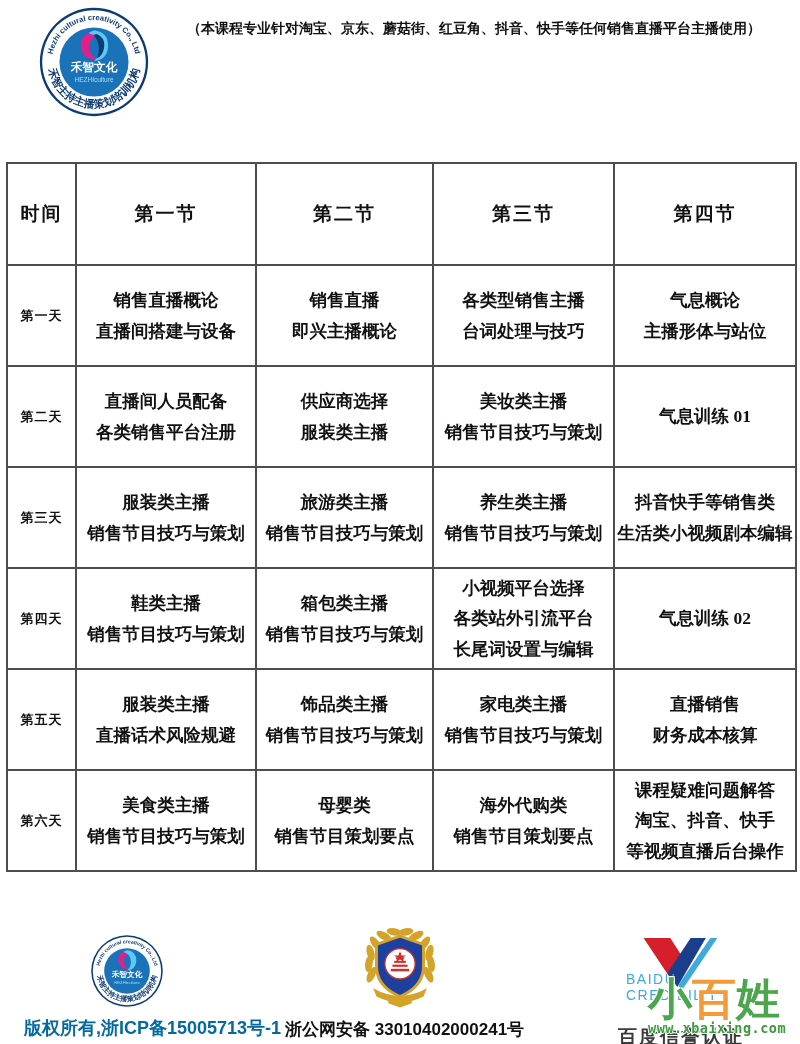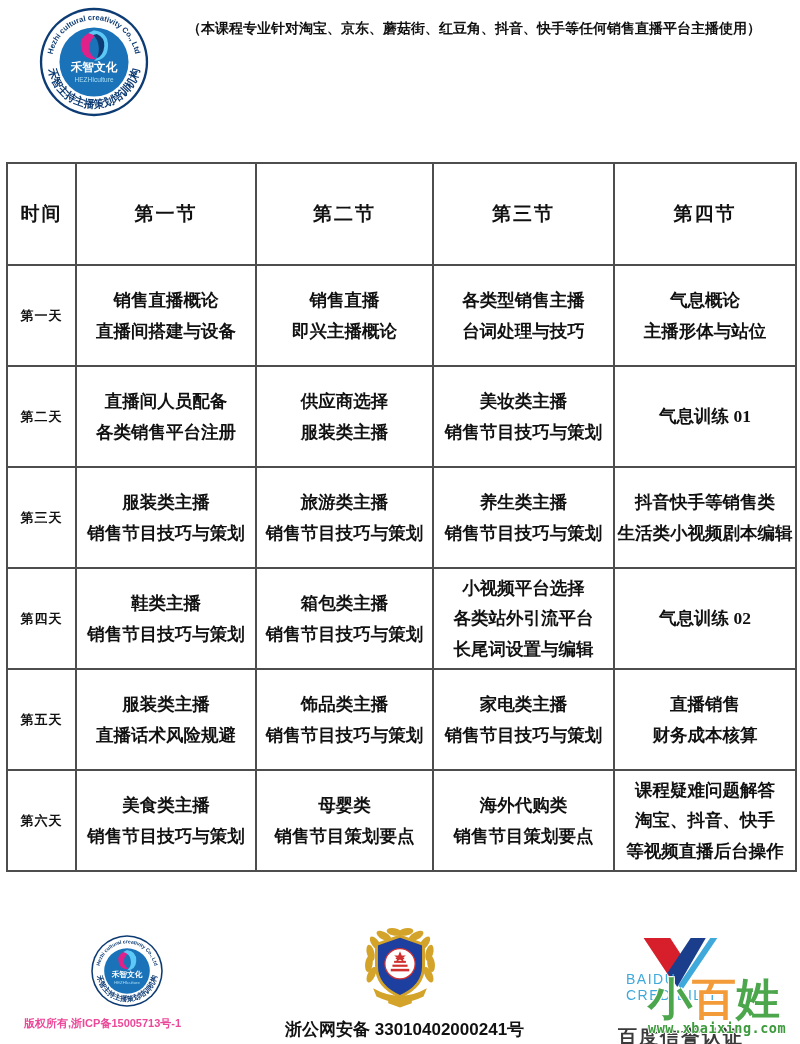--- a/index.html
+++ b/index.html
@@ -20,21 +20,21 @@
   table.course th,table.course td{border:2px solid #4d4d4d;text-align:center;vertical-align:middle;
        font-weight:600;padding:0 2px;}
   table.course thead th{height:100px;font-size:19px;letter-spacing:2px;}
   table.course tbody tr{height:101px;}
   table.course tbody th{font-size:13px;letter-spacing:1px;}
   table.course td{font-size:17.5px;line-height:1.75;}
 
   
   .copyright{position:absolute;left:24px;top:1016px;width:212px;text-align:left;
              font-family:"Liberation Sans","DejaVu Sans",sans-serif;
-             font-size:11px;font-weight:600;color:#ec4899;white-space:nowrap;}
+             font-size:18px;font-weight:600;color:#0369a1;white-space:nowrap;}
   .police-badge{position:absolute;left:358px;top:924px;width:84px;height:88px;}
   .police-record{position:absolute;left:285px;top:1018px;width:230px;
              font-family:"Liberation Sans","DejaVu Sans",sans-serif;
              font-size:17px;font-weight:bold;color:#111;white-space:nowrap;}
   .baidu-logo{position:absolute;left:640px;top:934px;width:80px;height:58px;}
   .baidu-cn{position:absolute;left:624px;top:988px;width:150px;font-size:22px;font-weight:bold;
             color:#1b3e8c;letter-spacing:3px;font-family:"Liberation Sans",sans-serif;}
   .baidu-en{position:absolute;left:626px;top:971px;width:150px;font-size:14px;color:#3fa9db;
             letter-spacing:1.5px;font-family:"Liberation Sans",sans-serif;font-weight:normal;}
   .baidu-cert{position:absolute;left:618px;top:1024px;width:170px;font-size:19px;font-weight:bold;

